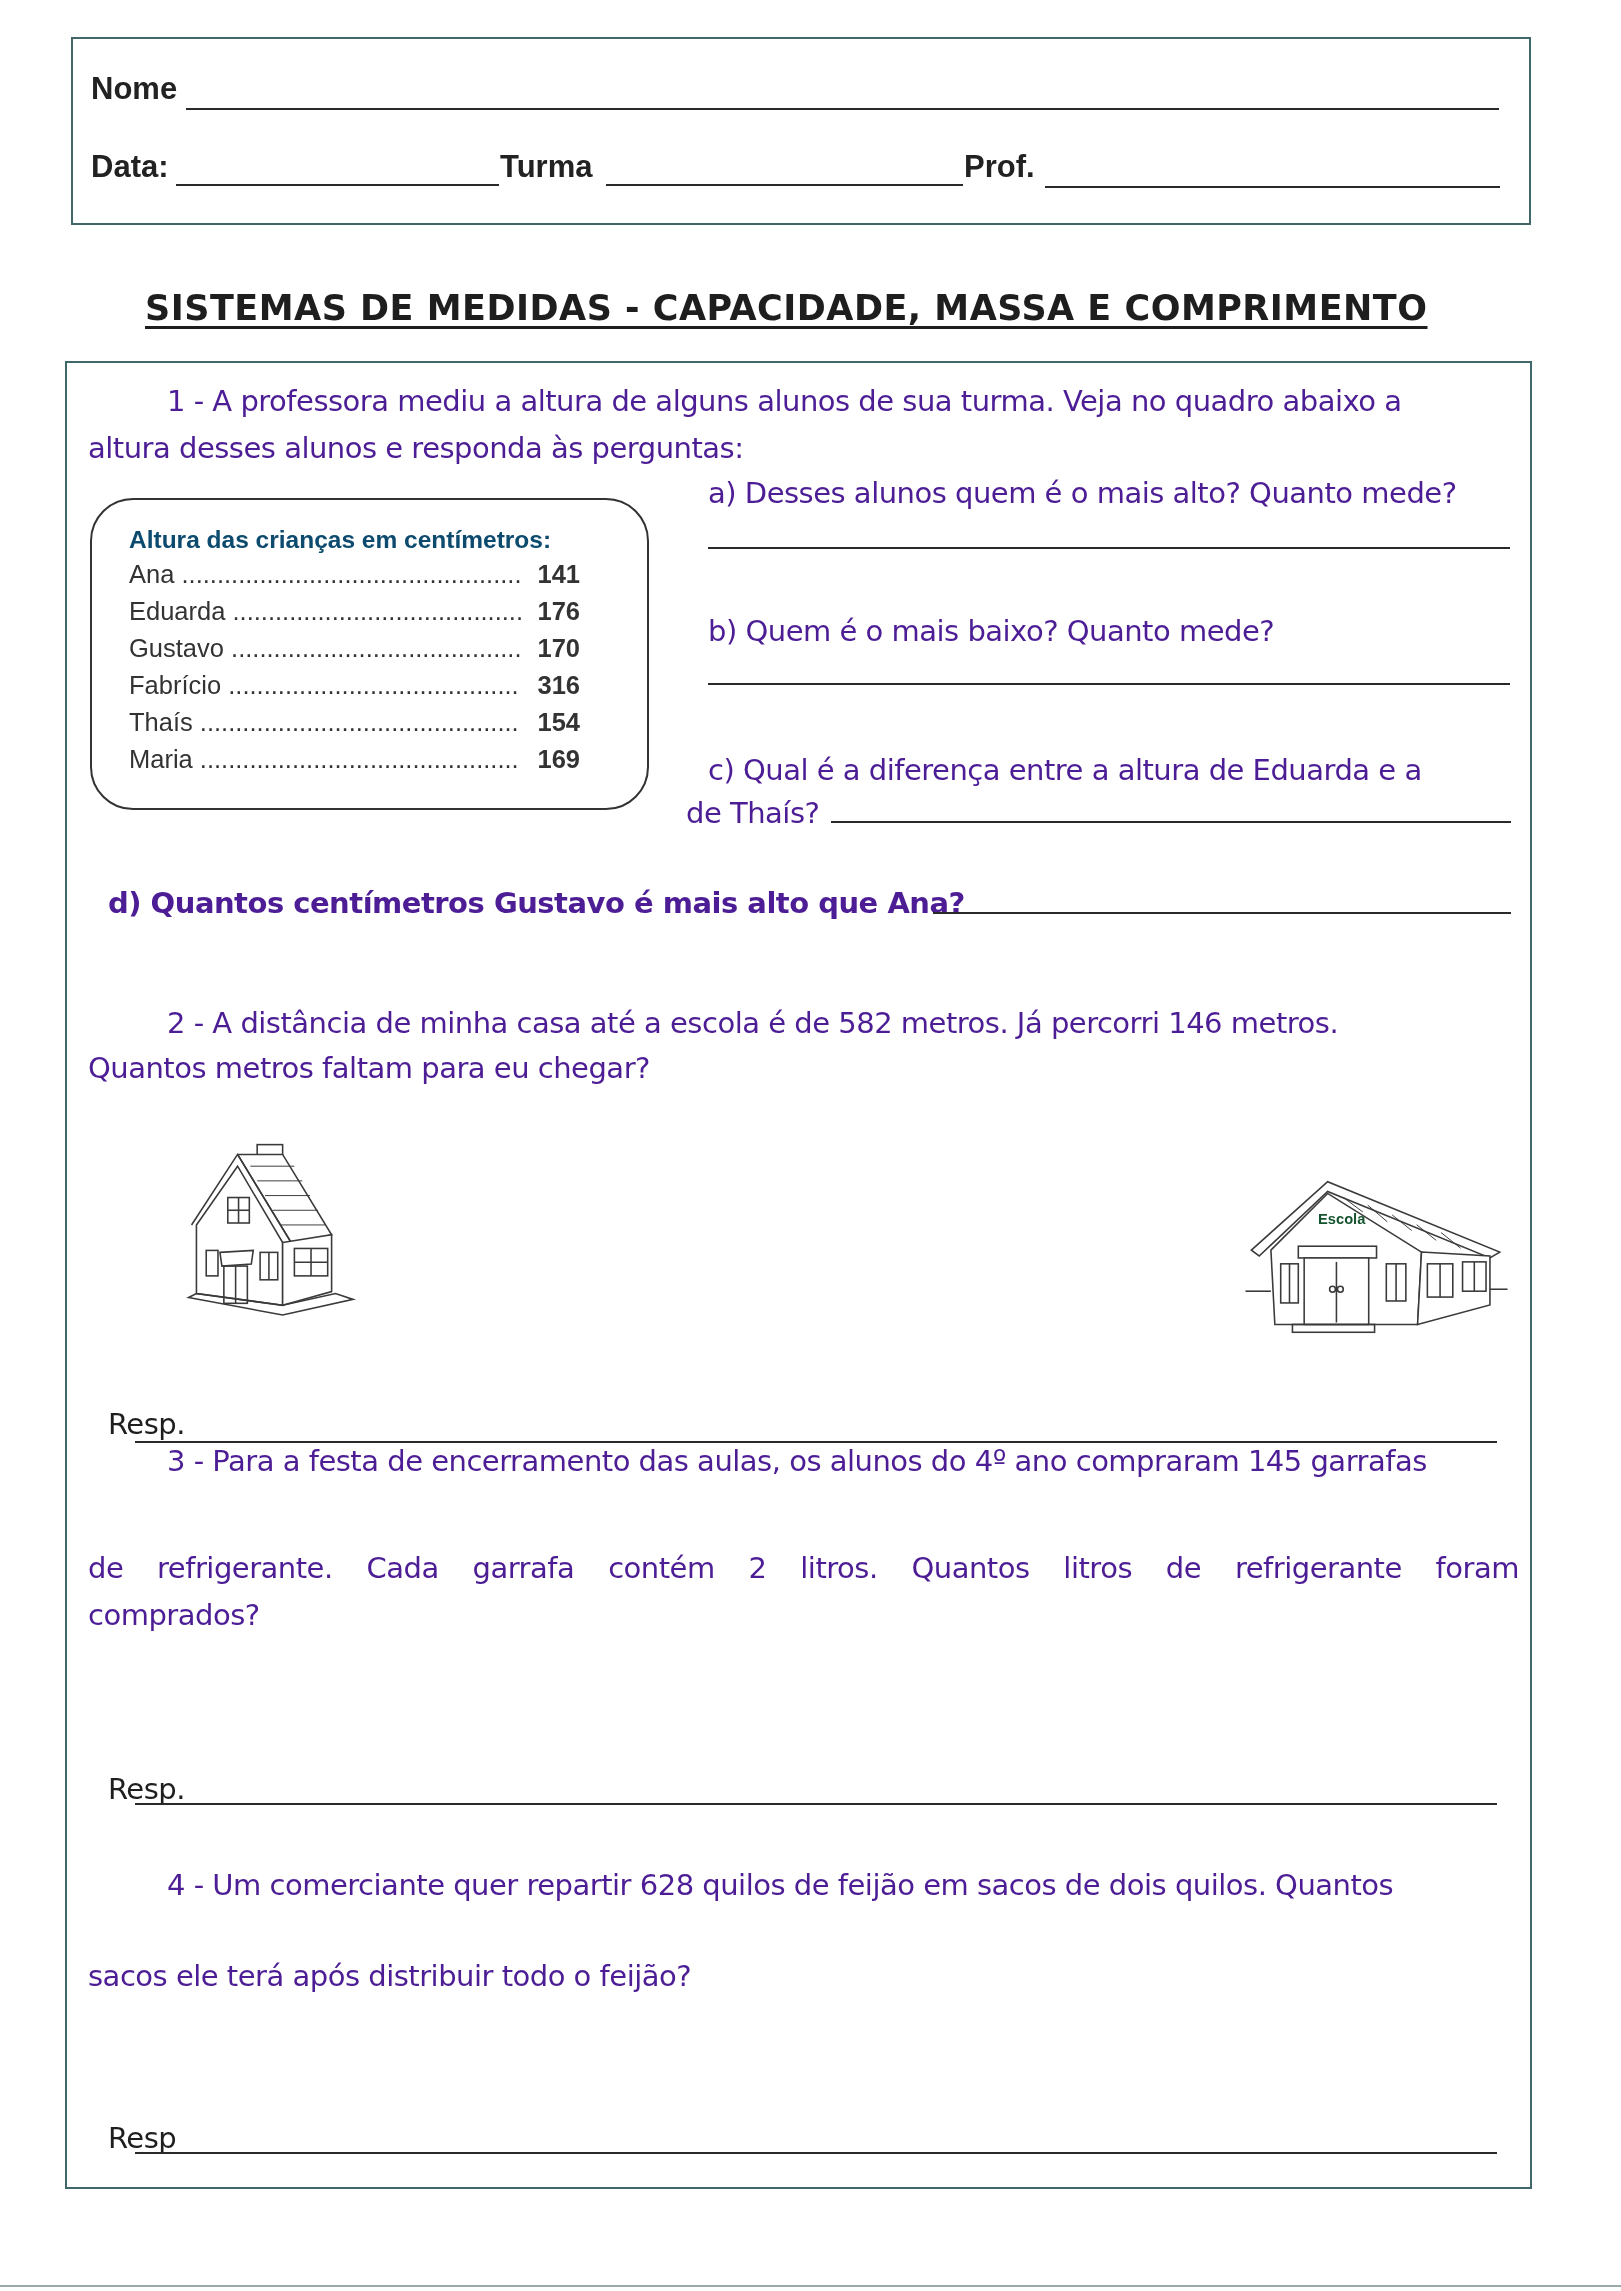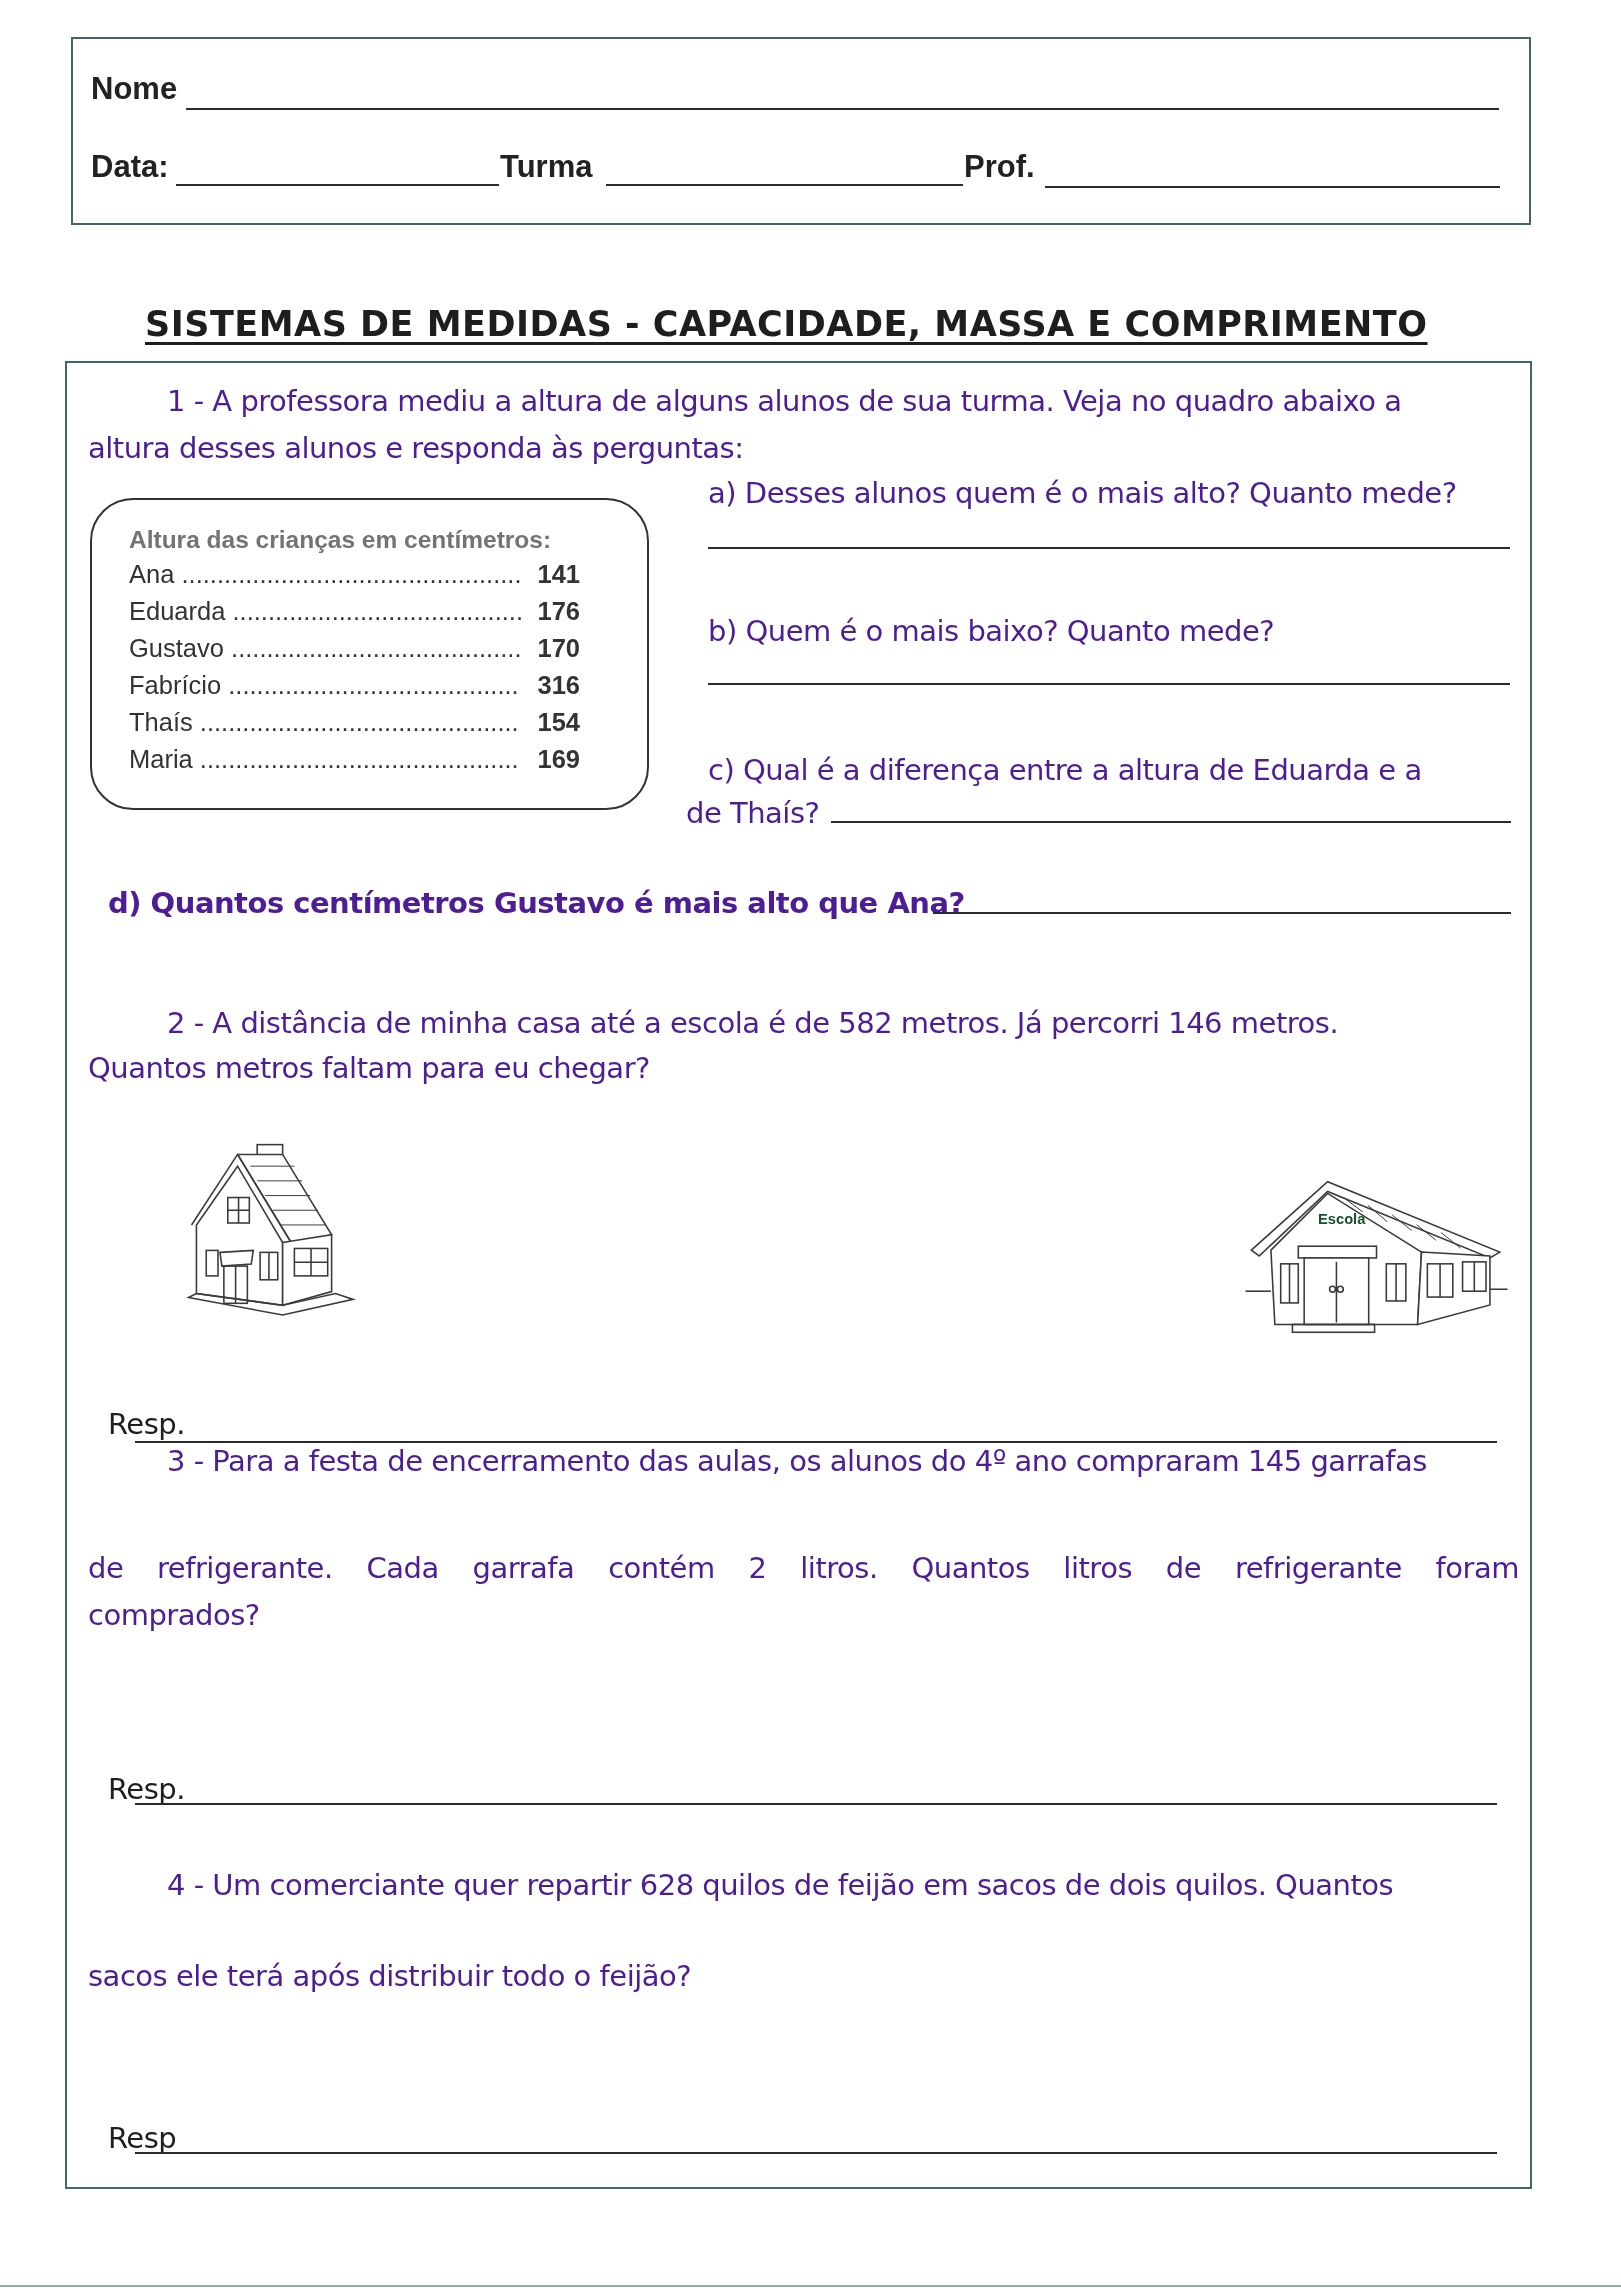--- a/index.html
+++ b/index.html
@@ -14,39 +14,39 @@
 
   
   #header-box {
     left: 71px; top: 37px; width: 1460px; height: 188px;
     border: 2.9px solid #40686a; box-sizing: border-box;
   }
   .hdr-label { font-family: "Liberation Sans", sans-serif; font-weight: bold; font-size: 31px; color: #222; }
 
   
   #title {
-    left: 145px; top: 304px; font-size: 35px; font-weight: bold; text-decoration: underline;
+    left: 145px; top: 288px; font-size: 35px; font-weight: bold; text-decoration: underline;
     text-decoration-thickness: 2.9px; text-underline-offset: 5.9px; letter-spacing: 0.5px;
     font-family: "DejaVu Sans", sans-serif; color: #1e1e1e;
   }
 
   
   #main-box {
     left: 65px; top: 361px; width: 1467px; height: 1828px;
     border: 2.9px solid #40686a; box-sizing: border-box;
   }
   .q-text { font-size: 29px; line-height: 47px; color: #4c1d95; }
 
   
   #heights-box {
     left: 90px; top: 498px; width: 559px; height: 312px;
     border: 2.5px solid #333; border-radius: 43px; box-sizing: border-box;
     font-family: "Liberation Sans", sans-serif;
   }
-  .tbl-title { font-weight: bold; font-size: 24.5px; color: #737373; }
+  .tbl-title { font-weight: bold; font-size: 24.5px; color: #0c4a6e; }
   .tbl-row { font-size: 25.5px; color: #333; height: 37px; display: flex; align-items: center; }
   .tbl-name { width: 392px; white-space: nowrap; overflow: hidden; }
   .tbl-val { width: 59px; text-align: right; font-weight: bold; }
 
   .resp-label { font-size: 29px; }
   #bottom-rule { left: 0; top: 2285px; width: 1621px; height: 2px; background: #9aa; }
 </style>
 </head>
 <body>
 

